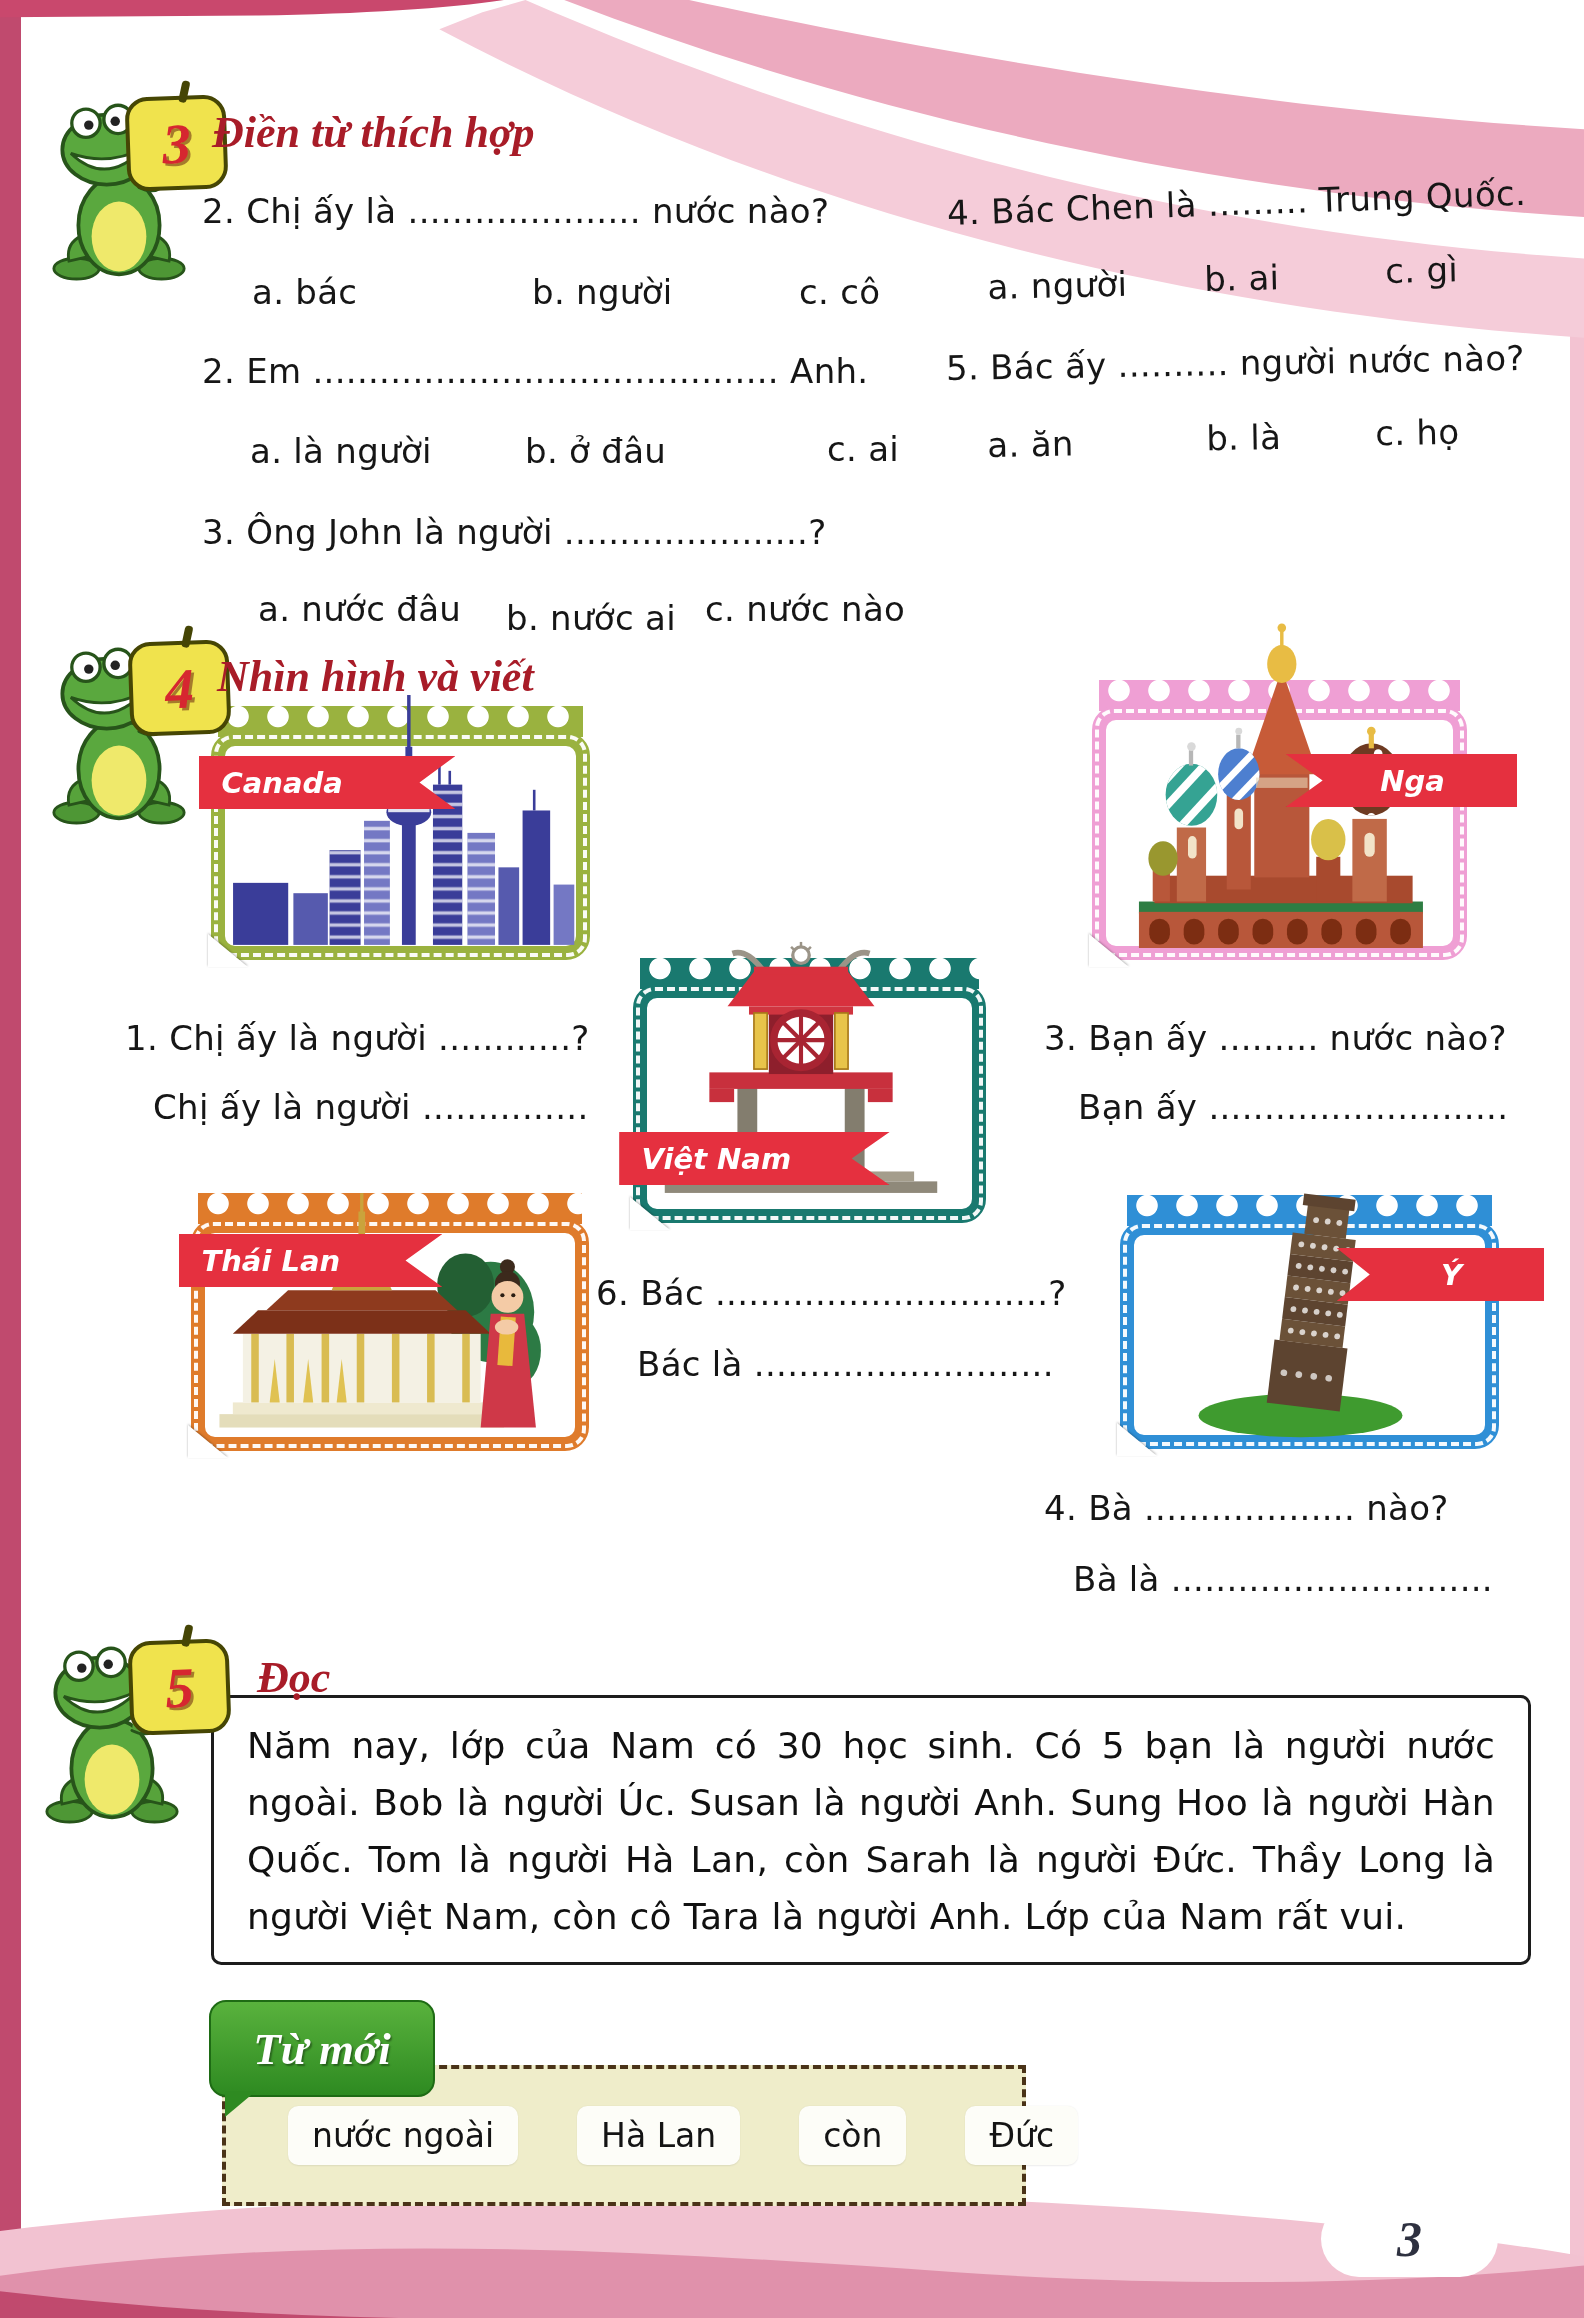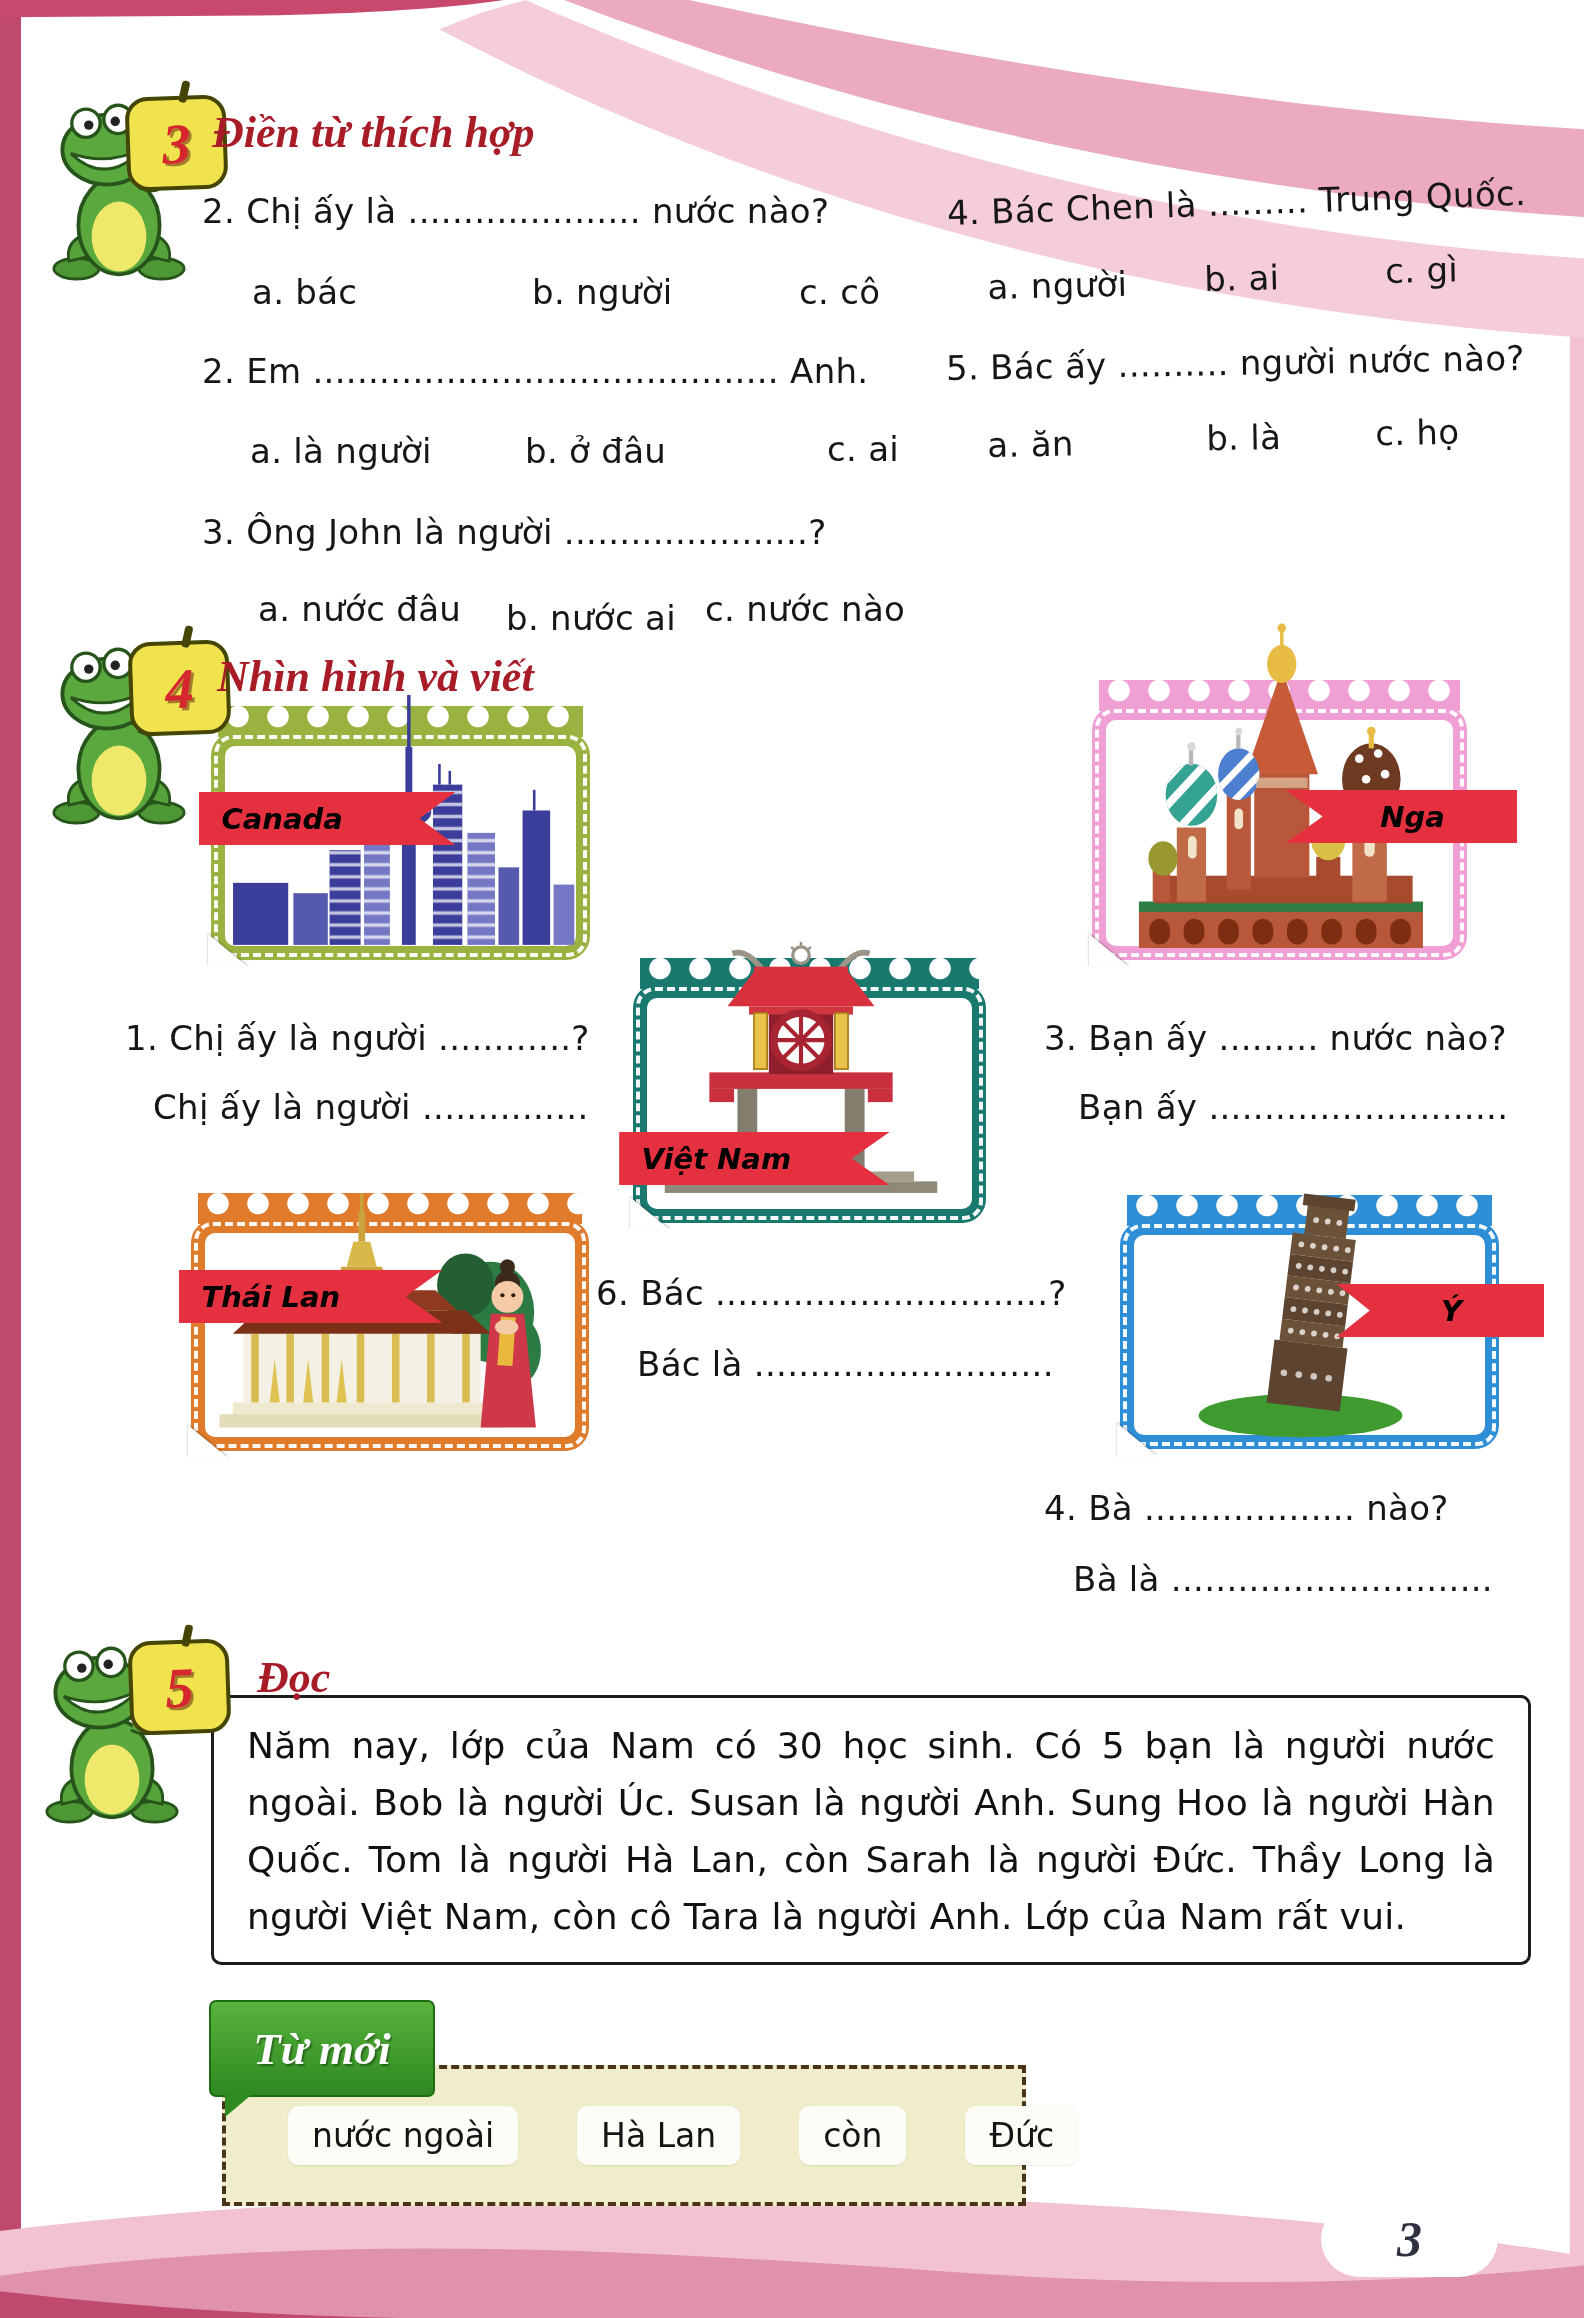--- a/index.html
+++ b/index.html
@@ -25,32 +25,32 @@
   .stamp{position:absolute;z-index:3;}
   .teeth{position:absolute;top:0;left:6.9px;right:6.9px;height:31px;background-repeat:repeat-x;
          background-image:radial-gradient(circle 11.2px at 50% 34%, #ffffff 10.3px, var(--c) 11.2px);
          background-size:40px 31px;z-index:0;}
   .sbody{position:absolute;left:0;right:0;top:26px;bottom:0;border:14.6px solid var(--c);border-radius:24px;
          background:#fff;z-index:1;}
   .sdash{position:absolute;inset:-11.2px;border:4.3px dashed rgba(255,255,255,.95);border-radius:19px;pointer-events:none;}
   .art{position:absolute;overflow:visible;z-index:3;}
   .fold{position:absolute;left:-3.4px;bottom:-6.9px;width:0;height:0;border-bottom:33px solid #fff;
         border-right:40px solid transparent;filter:drop-shadow(0.9px -0.9px 0.9px rgba(0,0,0,.3));z-index:4;}
-  .ribbon{position:absolute;z-index:6;background:#e5303f;color:#000000;font-style:italic;font-weight:bold;
+  .ribbon{position:absolute;z-index:6;background:#e5303f;color:#ffffff;font-style:italic;font-weight:bold;
           font-size:29px;display:flex;align-items:center;height:53px;padding:0 22.4px;
-          box-shadow:0 2.6px 3.4px rgba(0,0,0,.25);margin-top:36px;}
+          box-shadow:0 2.6px 3.4px rgba(0,0,0,.25);}
   .rib-r{clip-path:polygon(0 0,100% 0,86% 50%,100% 100%,0 100%);padding-right:41px;}
   .rib-l{clip-path:polygon(0 0,100% 0,100% 100%,0 100%,16% 50%);padding-left:45px;justify-content:center;}
   
   .readbox{position:absolute;left:211px;top:1695px;width:1320px;height:270px;border:3.4px solid #1c1c1c;
            border-radius:10.3px;box-sizing:border-box;padding:19px 33px;font-size:36px;line-height:57px;
            color:#111;text-align:justify;letter-spacing:0.3px;z-index:4;background:#fff;}
   
   .tmbubble{position:absolute;left:209px;top:2000px;width:222px;height:93px;z-index:5;
-            background:linear-gradient(#59b23d,#2e8a21);border:2.6px solid #1e6b14;border-radius:7px;
+            background:linear-gradient(#59b23d,#2e8a21);border:2.6px solid #1e6b14;border-radius:17px;
             display:flex;align-items:center;justify-content:center;color:#fff;
             font-family:"Liberation Serif","DejaVu Serif",serif;font-style:italic;font-weight:bold;font-size:45px;
             text-shadow:1.7px 1.7px 1.7px rgba(0,0,0,.35);}
   .tmbubble::after{content:"";position:absolute;left:13.8px;bottom:-22.4px;width:0;height:0;
             border-top:26px solid #2e8a21;border-right:31px solid transparent;}
   .tmbox{position:absolute;left:222px;top:2065px;width:804px;height:141px;background:#efedca;
          border:4.3px dashed #4a3318;box-sizing:border-box;display:flex;align-items:center;gap:59px;
          padding:0 26px 0 62px;z-index:4;}
   .chip{background:#fdfdf8;border-radius:10.3px;padding:10.3px 24px;font-size:33px;color:#141414;white-space:nowrap;
         box-shadow:0 0.9px 1.7px rgba(0,0,0,.08);}

